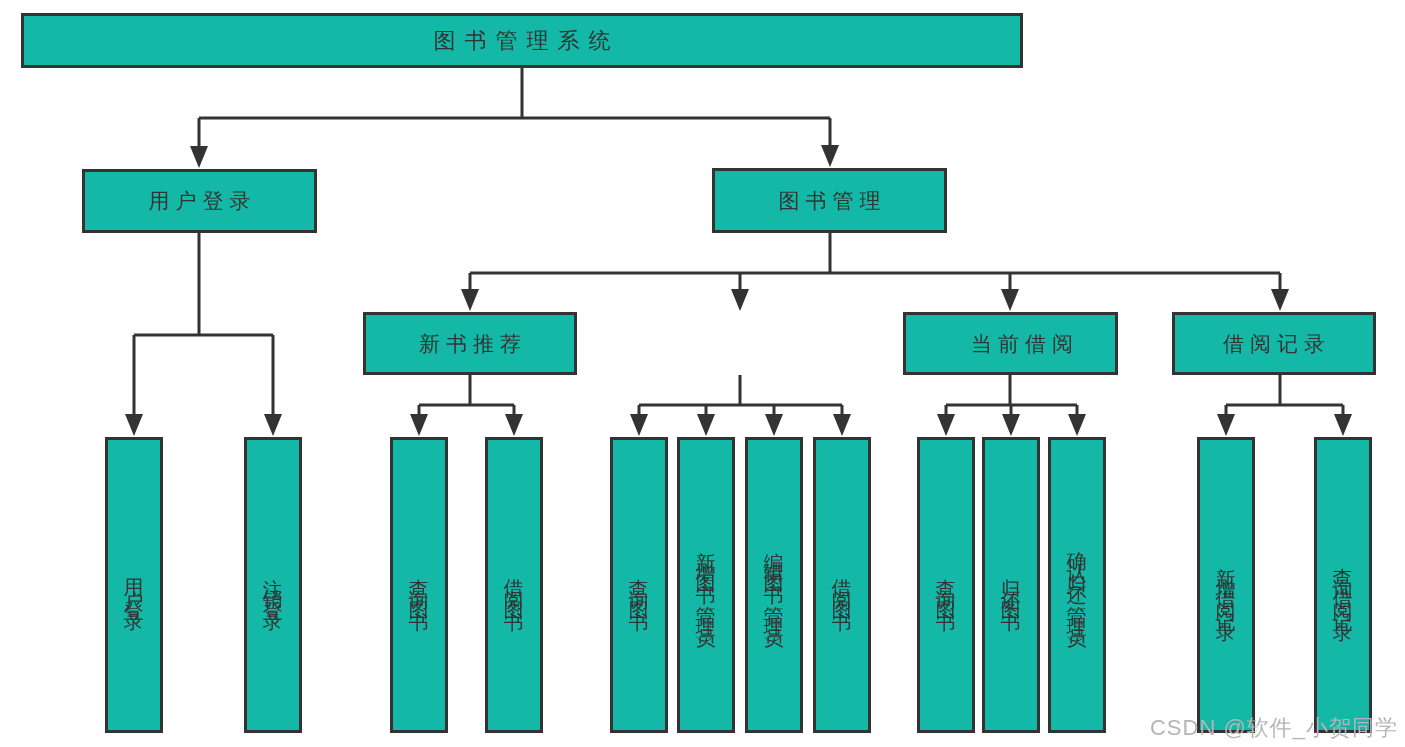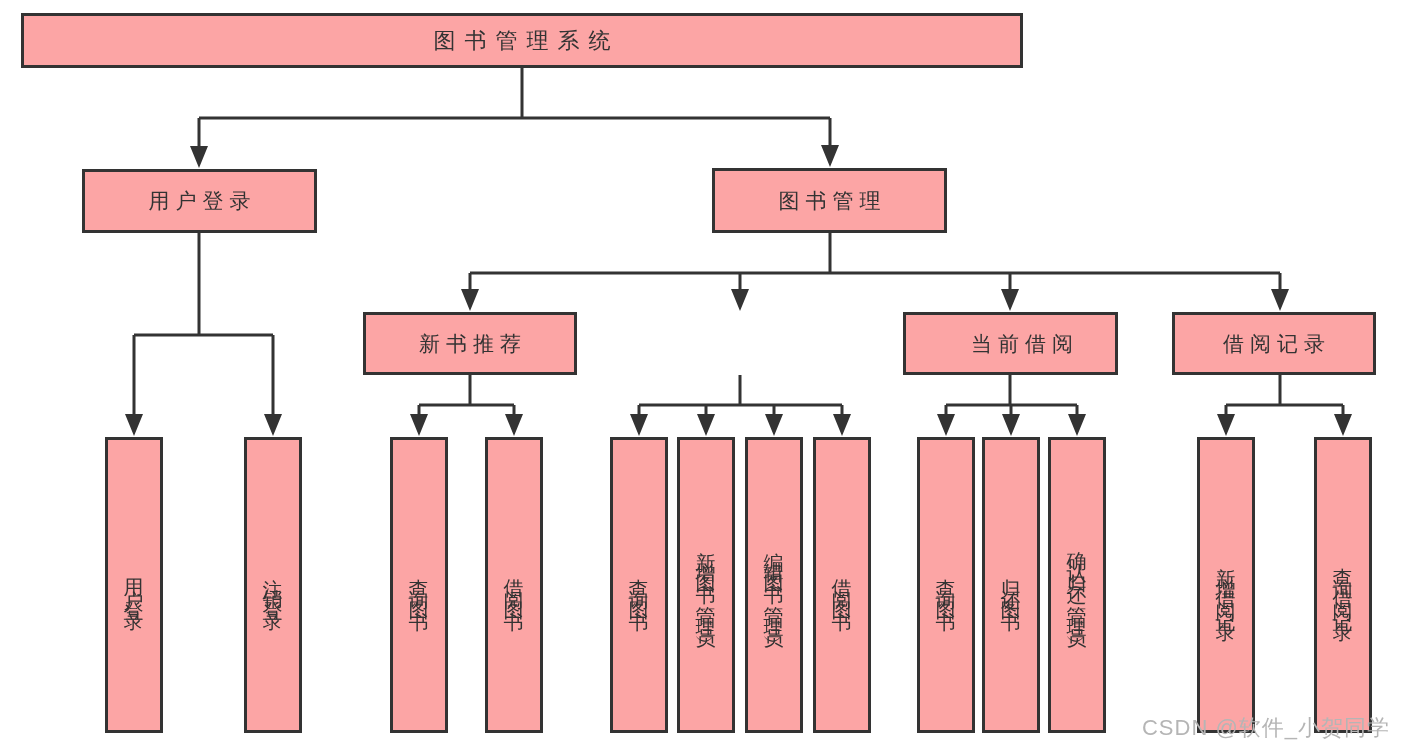--- a/index.html
+++ b/index.html
@@ -15,41 +15,41 @@
   }
   .connectors { position: absolute; left: 0; top: 0; }
   .connectors .lines {
     stroke: var(--line, #333333);
     stroke-width: 3;
     fill: none;
   }
   .connectors .arrows { fill: var(--line, #333333); stroke: none; }
   .node {
     position: absolute;
-    background: #fca5a5;
+    background: #14b8a6;
     border: 3px solid var(--box-border, #333333);
     display: flex;
     align-items: center;
     justify-content: center;
     text-align: left;
   }
   .head { font-size: 21px; letter-spacing: 6px; text-indent: 6px; white-space: nowrap; }
   .root { font-size: 22px; letter-spacing: 9px; text-indent: 9px; }
   .leaf { width: 58px; }
   .vtext {
     writing-mode: vertical-rl;
     text-orientation: mixed;
     font-size: 20px;
     letter-spacing: 11px;
     line-height: 1.1;
     white-space: nowrap;
   }
   .watermark {
     position: absolute;
-    right: 15px;
+    right: 7px;
     bottom: 4px;
     font-size: 22px;
     letter-spacing: 1px;
     color: var(--watermark, #b5b5b5);
     font-family: "Liberation Sans", sans-serif;
   }
 </style>
 </head>
 <body>
 

